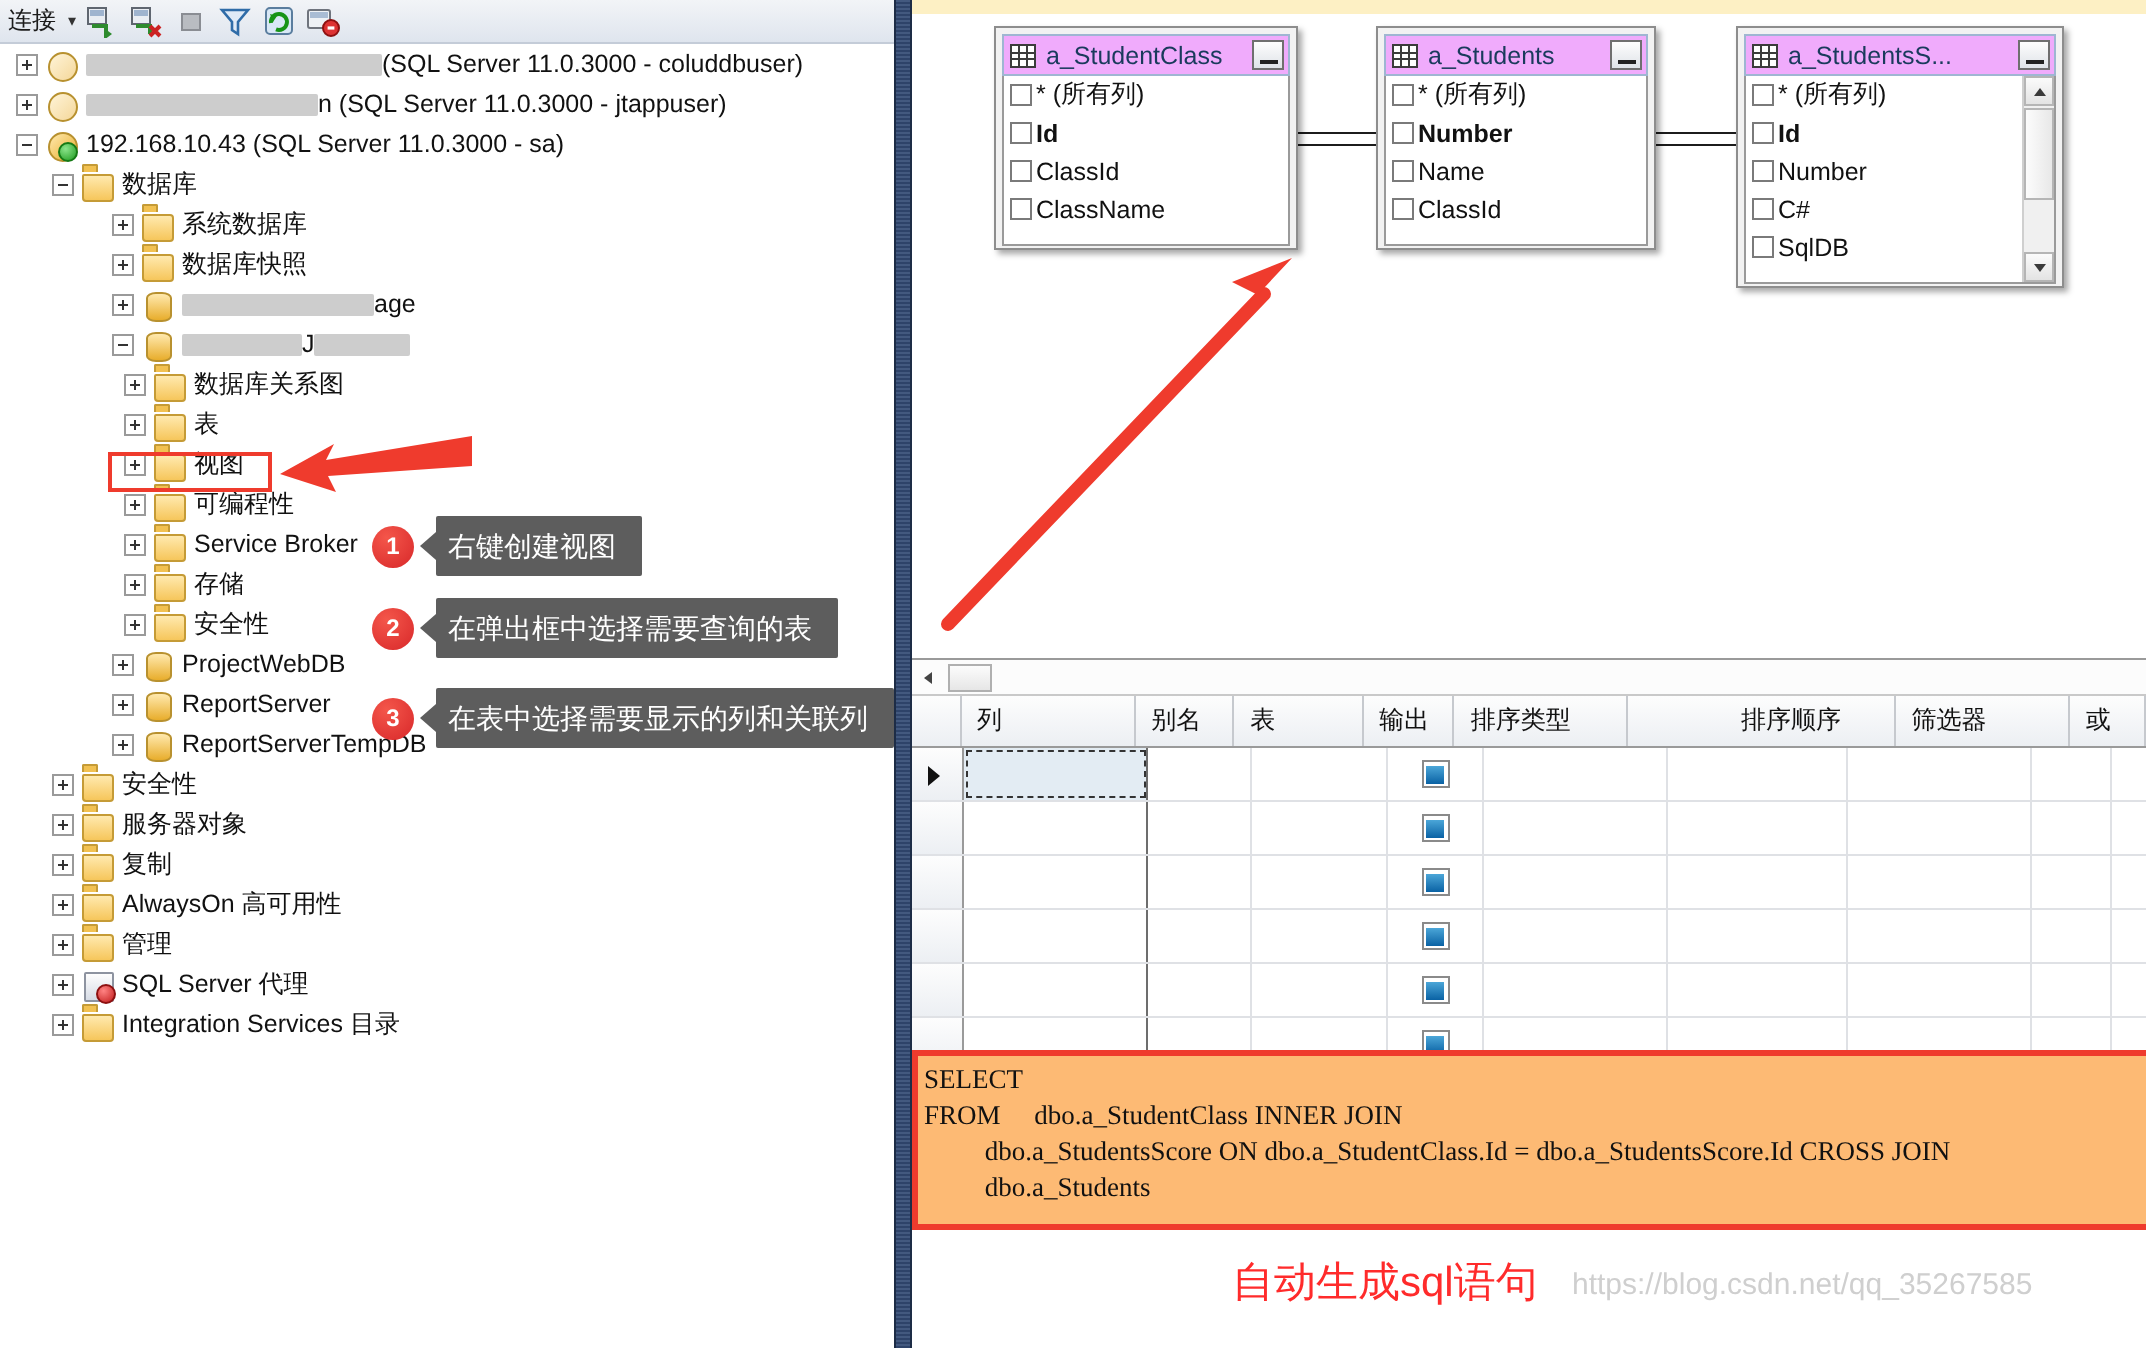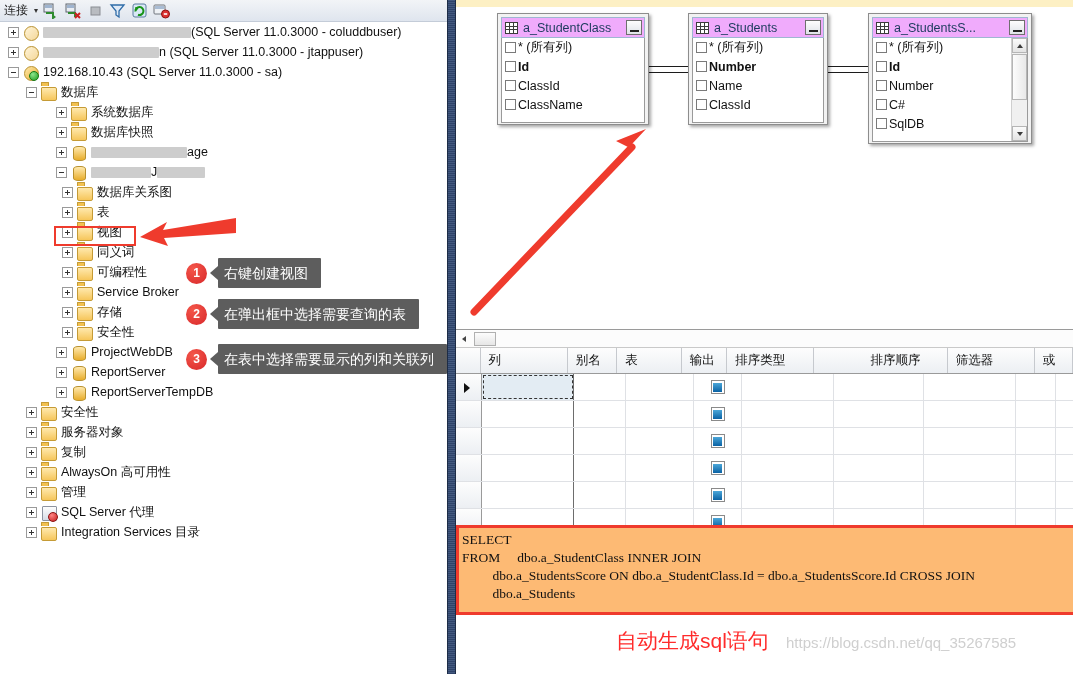--- a/index.html
+++ b/index.html
@@ -320,27 +320,20 @@
           <span class="ico">
             <span class="folder" style="display: block;"></span>
           </span>
           <span class="lbl">视图</span>
         </div>
         <div class="node lv3">
           <span class="exp plus"></span>
           <span class="ico">
             <span class="folder" style="display: block;"></span>
           </span>
-          <span class="lbl">同义词</span>
-        </div>
-        <div class="node lv3">
-          <span class="exp plus"></span>
-          <span class="ico">
-            <span class="folder" style="display: block;"></span>
-          </span>
           <span class="lbl">可编程性</span>
         </div>
         <div class="node lv3">
           <span class="exp plus"></span>
           <span class="ico">
             <span class="folder" style="display: block;"></span>
           </span>
           <span class="lbl">Service Broker</span>
         </div>
         <div class="node lv3">

